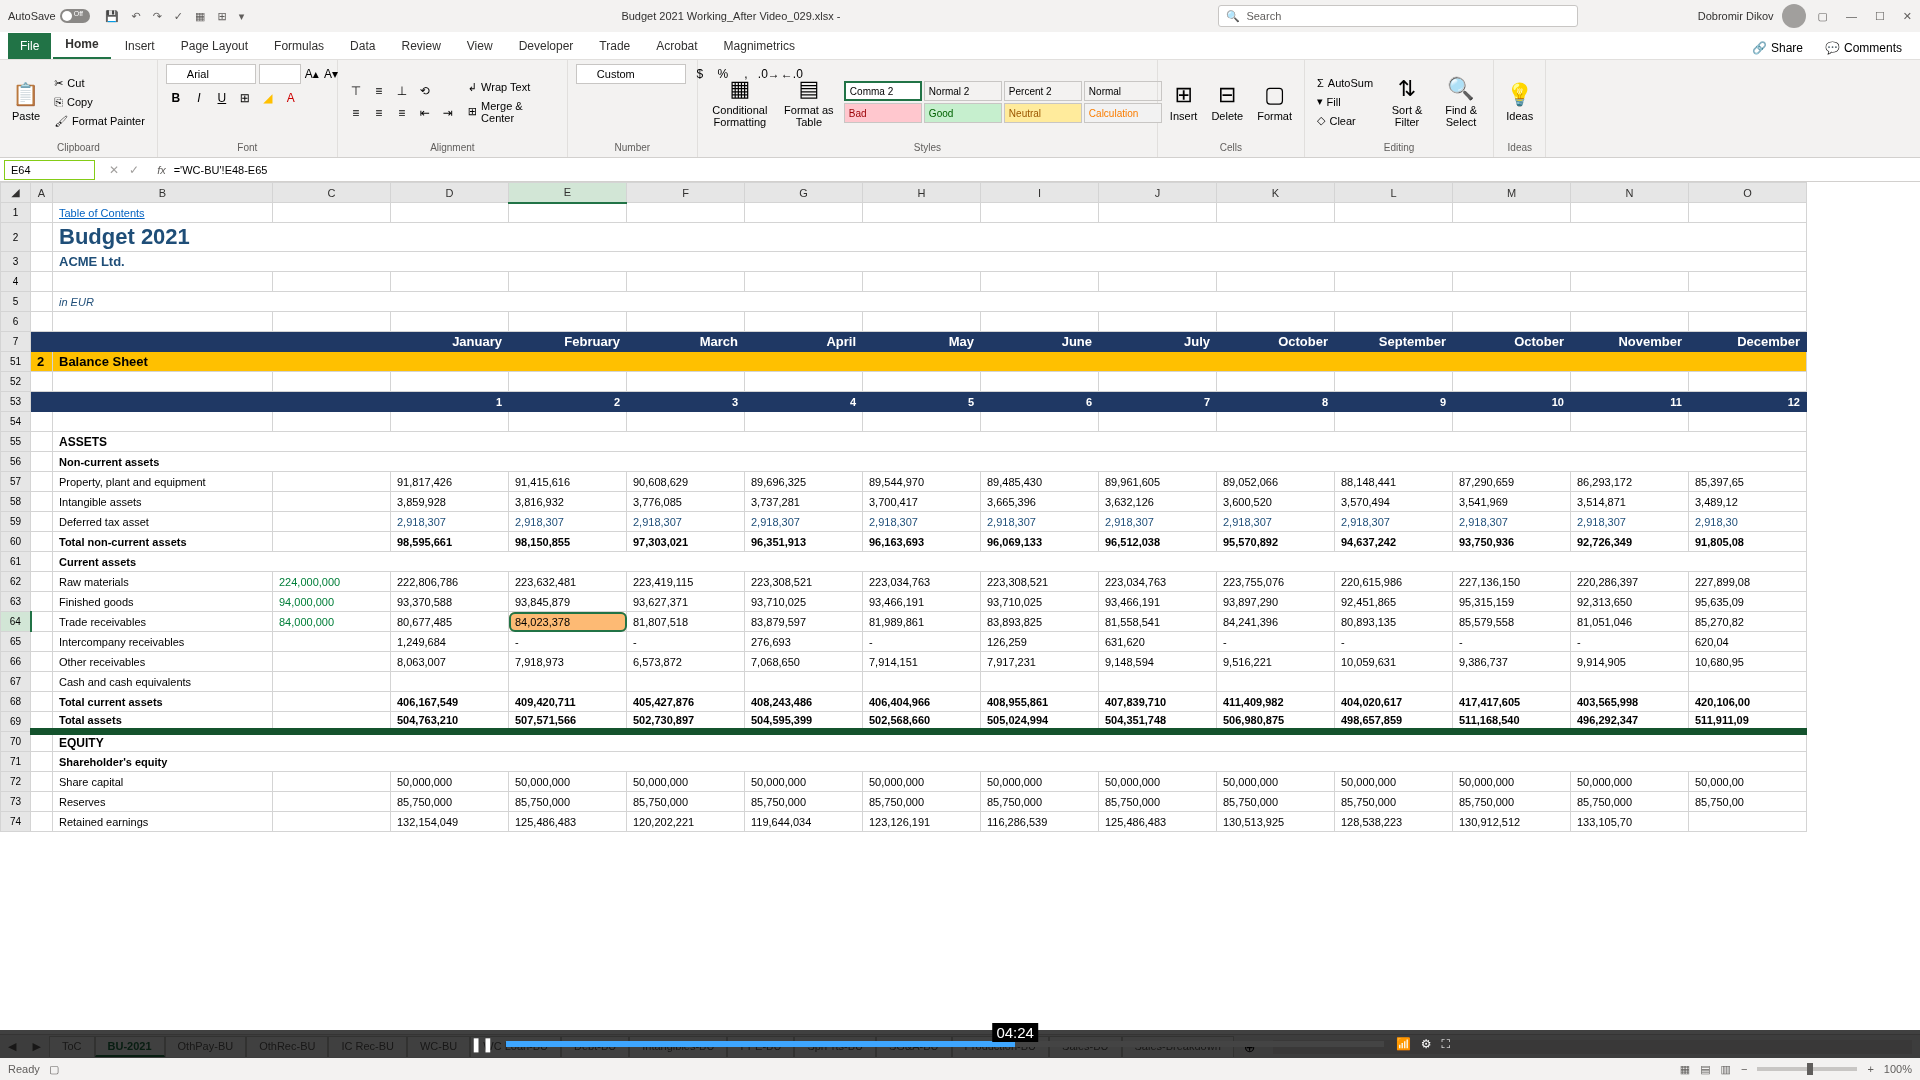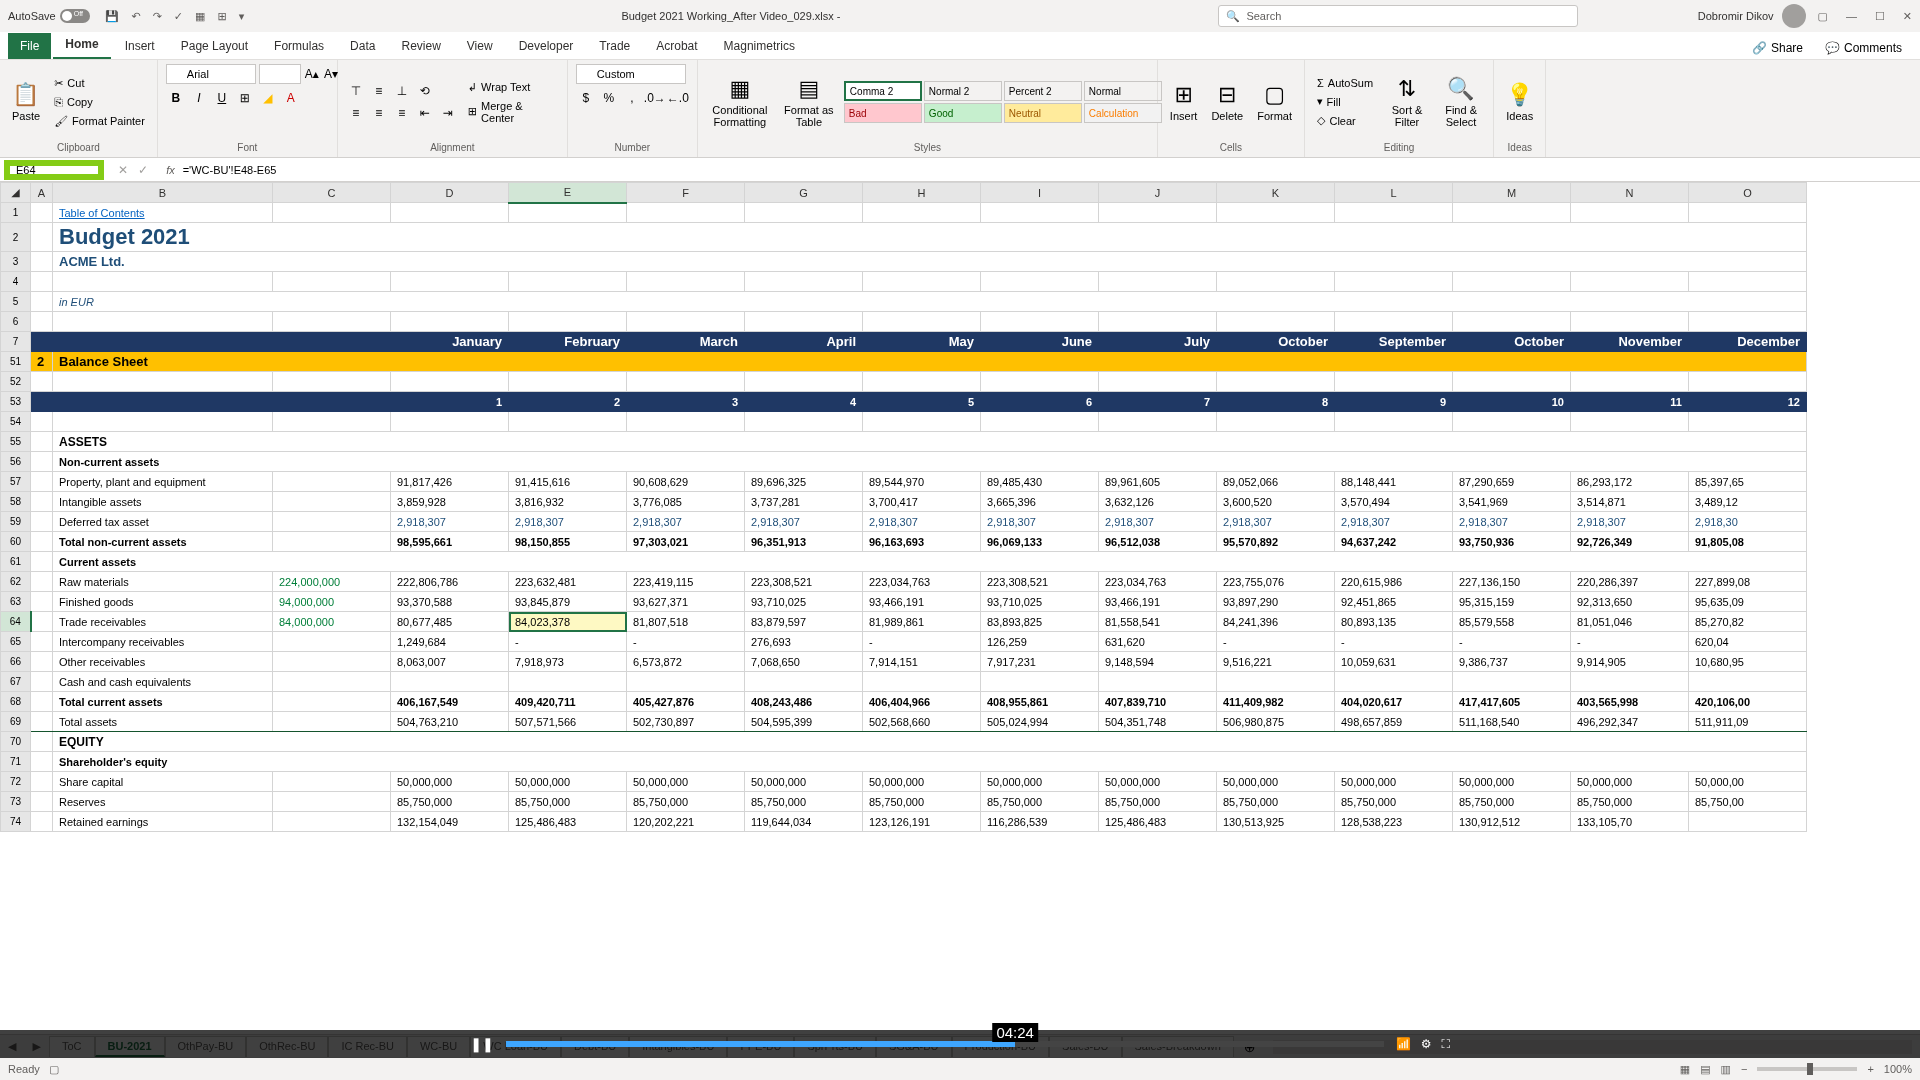--- a/index.html
+++ b/index.html
@@ -40,21 +40,21 @@
 .icon-btn { width: 20px; height: 20px; display: inline-flex; align-items: center; justify-content: center; border: 1px solid transparent; cursor: pointer; font-size: 12px; }
 .style-cell { width: 78px; height: 20px; border: 1px solid #c8c6c4; font-size: 10px; display: flex; align-items: center; padding: 0 4px; cursor: pointer; }
 .style-comma2 { background: #fff; border: 2px solid #217346; }
 .style-bad { background: #ffc7ce; color: #9c0006; }
 .style-good { background: #c6efce; color: #006100; }
 .style-neutral { background: #ffeb9c; color: #9c5700; }
 .style-calc { background: #f2f2f2; color: #fa7d00; }
 
 
 .formula-row { height: 24px; display: flex; align-items: center; border-bottom: 1px solid #d2d0ce; background: #fff; }
-.name-box { width: 100px; border: 6px solid #84cc16; height: 20px; margin: 0 4px; padding: 0 6px; font-size: 11px; display: flex; align-items: center; }
+.name-box { width: 91px; border: 1px solid #84cc16; height: 20px; margin: 0 4px; padding: 0 6px; font-size: 11px; display: flex; align-items: center; }
 .formula-icons { display: flex; gap: 10px; padding: 0 10px; color: #a19f9d; }
 .formula-bar { flex: 1; height: 20px; padding: 0 8px; font-size: 11px; display: flex; align-items: center; position: relative; }
 .formula-bar::before { content: 'fx'; font-style: italic; color: #605e5c; margin-right: 8px; }
 
 
 .sheet-wrap { position: relative; height: calc(1080px - 32px - 28px - 98px - 24px - 24px - 22px); overflow: hidden; }
 .sheet { border-collapse: collapse; font-size: 11px; table-layout: fixed; }
 .sheet th, .sheet td { border: 1px solid #d4d4d4; padding: 1px 6px; height: 20px; white-space: nowrap; overflow: hidden; }
 .sheet thead th { background: #e6e6e6; font-weight: 400; text-align: center; color: #323130; font-size: 11px; position: sticky; top: 0; }
 .sheet tbody th { background: #e6e6e6; font-weight: 400; text-align: center; width: 30px; font-size: 10px; }
@@ -64,25 +64,25 @@
 .link { color: #0563c1; text-decoration: underline; cursor: pointer; }
 .title-row td { font-size: 22px; color: #1f4e78; font-weight: 700; }
 .sub-row td { color: #1f4e78; font-weight: 600; font-size: 13px; }
 .ital td { font-style: italic; color: #1f4e78; }
 .dark-band td { background: #1f3864; color: #fff; font-weight: 700; font-size: 13px; text-align: right; border-color: #1f3864; }
 .yellow-band td { background: #ffc000; color: #000; font-weight: 700; font-size: 13px; }
 .num-band td { background: #1f3864; color: #fff; font-weight: 700; text-align: right; border-color: #1f3864; }
 .section td { font-weight: 700; font-size: 12px; }
 .sub-section td { font-weight: 700; }
 .total-row td { font-weight: 700; border-top: 1px solid #000; }
-.grand-total td { font-weight: 400; border-top: 1px solid #000; border-bottom: 1px solid #14532d; }
+.grand-total td { font-weight: 700; border-top: 1px solid #000; border-bottom: 7px solid #14532d; }
 td.num { font-family: Arial; font-size: 11px; }
 td.green-num { color: #007e39; }
 td.blue-num { color: #1f4e78; }
-td.sel-cell { outline: 2px solid #217346; outline-offset: -2px; background: #fef9c3; }
+td.sel-cell { outline: 2px solid #217346; outline-offset: -2px; background: #fdba74; border-radius: 6px; }
 
 
 .sheet-tabs { height: 24px; background: #f3f2f1; display: flex; align-items: center; font-size: 11px; border-top: 1px solid #d2d0ce; }
 .sheet-tabs .nav { padding: 0 8px; color: #605e5c; cursor: pointer; }
 .sheet-tabs .stab { padding: 3px 12px; background: #fff; border: 1px solid #c8c6c4; border-bottom: none; cursor: pointer; color: #605e5c; }
 .sheet-tabs .stab.active { color: #217346; font-weight: 600; border-bottom: 2px solid #217346; }
 .sheet-tabs .add { padding: 0 10px; font-size: 14px; cursor: pointer; }
 .sheet-tabs .scroll-track { flex: 1; margin: 0 8px; height: 14px; background: #e1dfdd; position: relative; }
 
 
@@ -214,21 +214,21 @@
       </div>
       <div class="vert-stack">
         <div class="small-btn">↲ <span>Wrap Text</span></div>
         <div class="small-btn">⊞ <span>Merge &amp; Center</span></div>
       </div>
     </div>
     <div class="group-label">Alignment</div>
   </div>
 
   <div class="ribbon-group" style="width:130px">
-    <div class="group-body" style="flex-direction:column;align-items:stretch;gap:4px">
+    <div class="group-body" style="flex-direction:row;align-items:stretch;gap:4px">
       <input style="width: 110px;" value="Custom">
       <div class="btn-row">
         <span class="icon-btn">$</span>
         <span class="icon-btn">%</span>
         <span class="icon-btn">,</span>
         <span class="icon-btn">.0→</span>
         <span class="icon-btn">←.0</span>
       </div>
     </div>
     <div class="group-label">Number</div>

